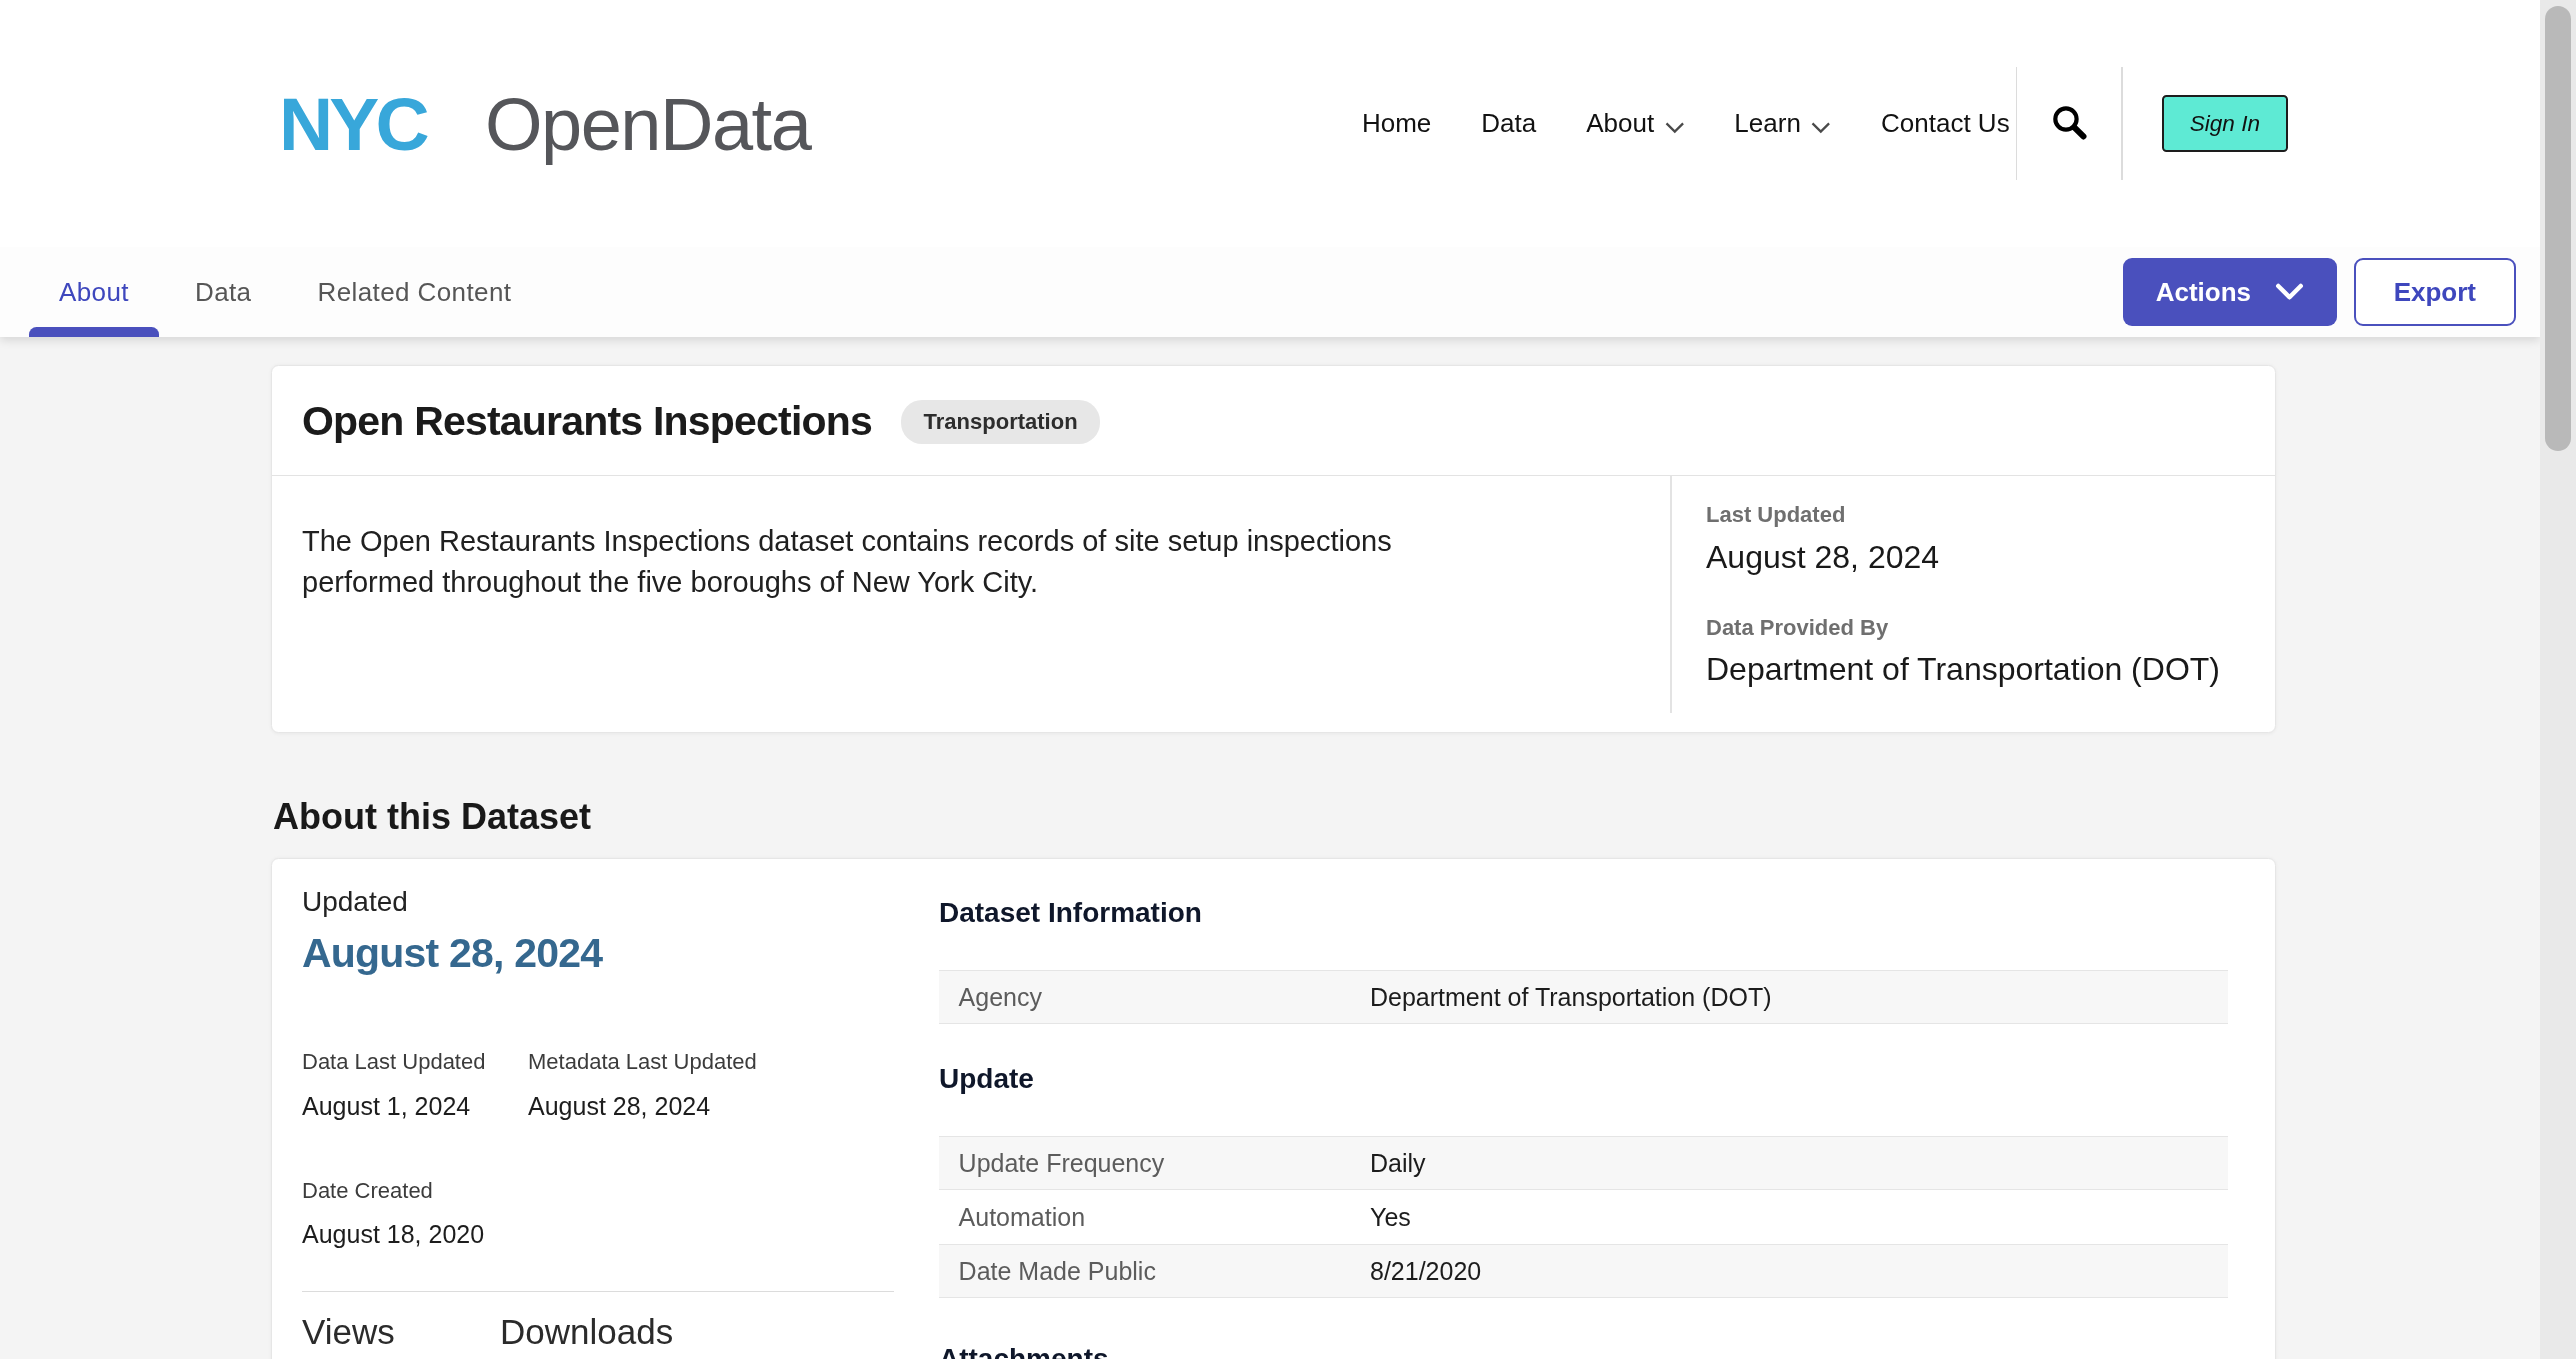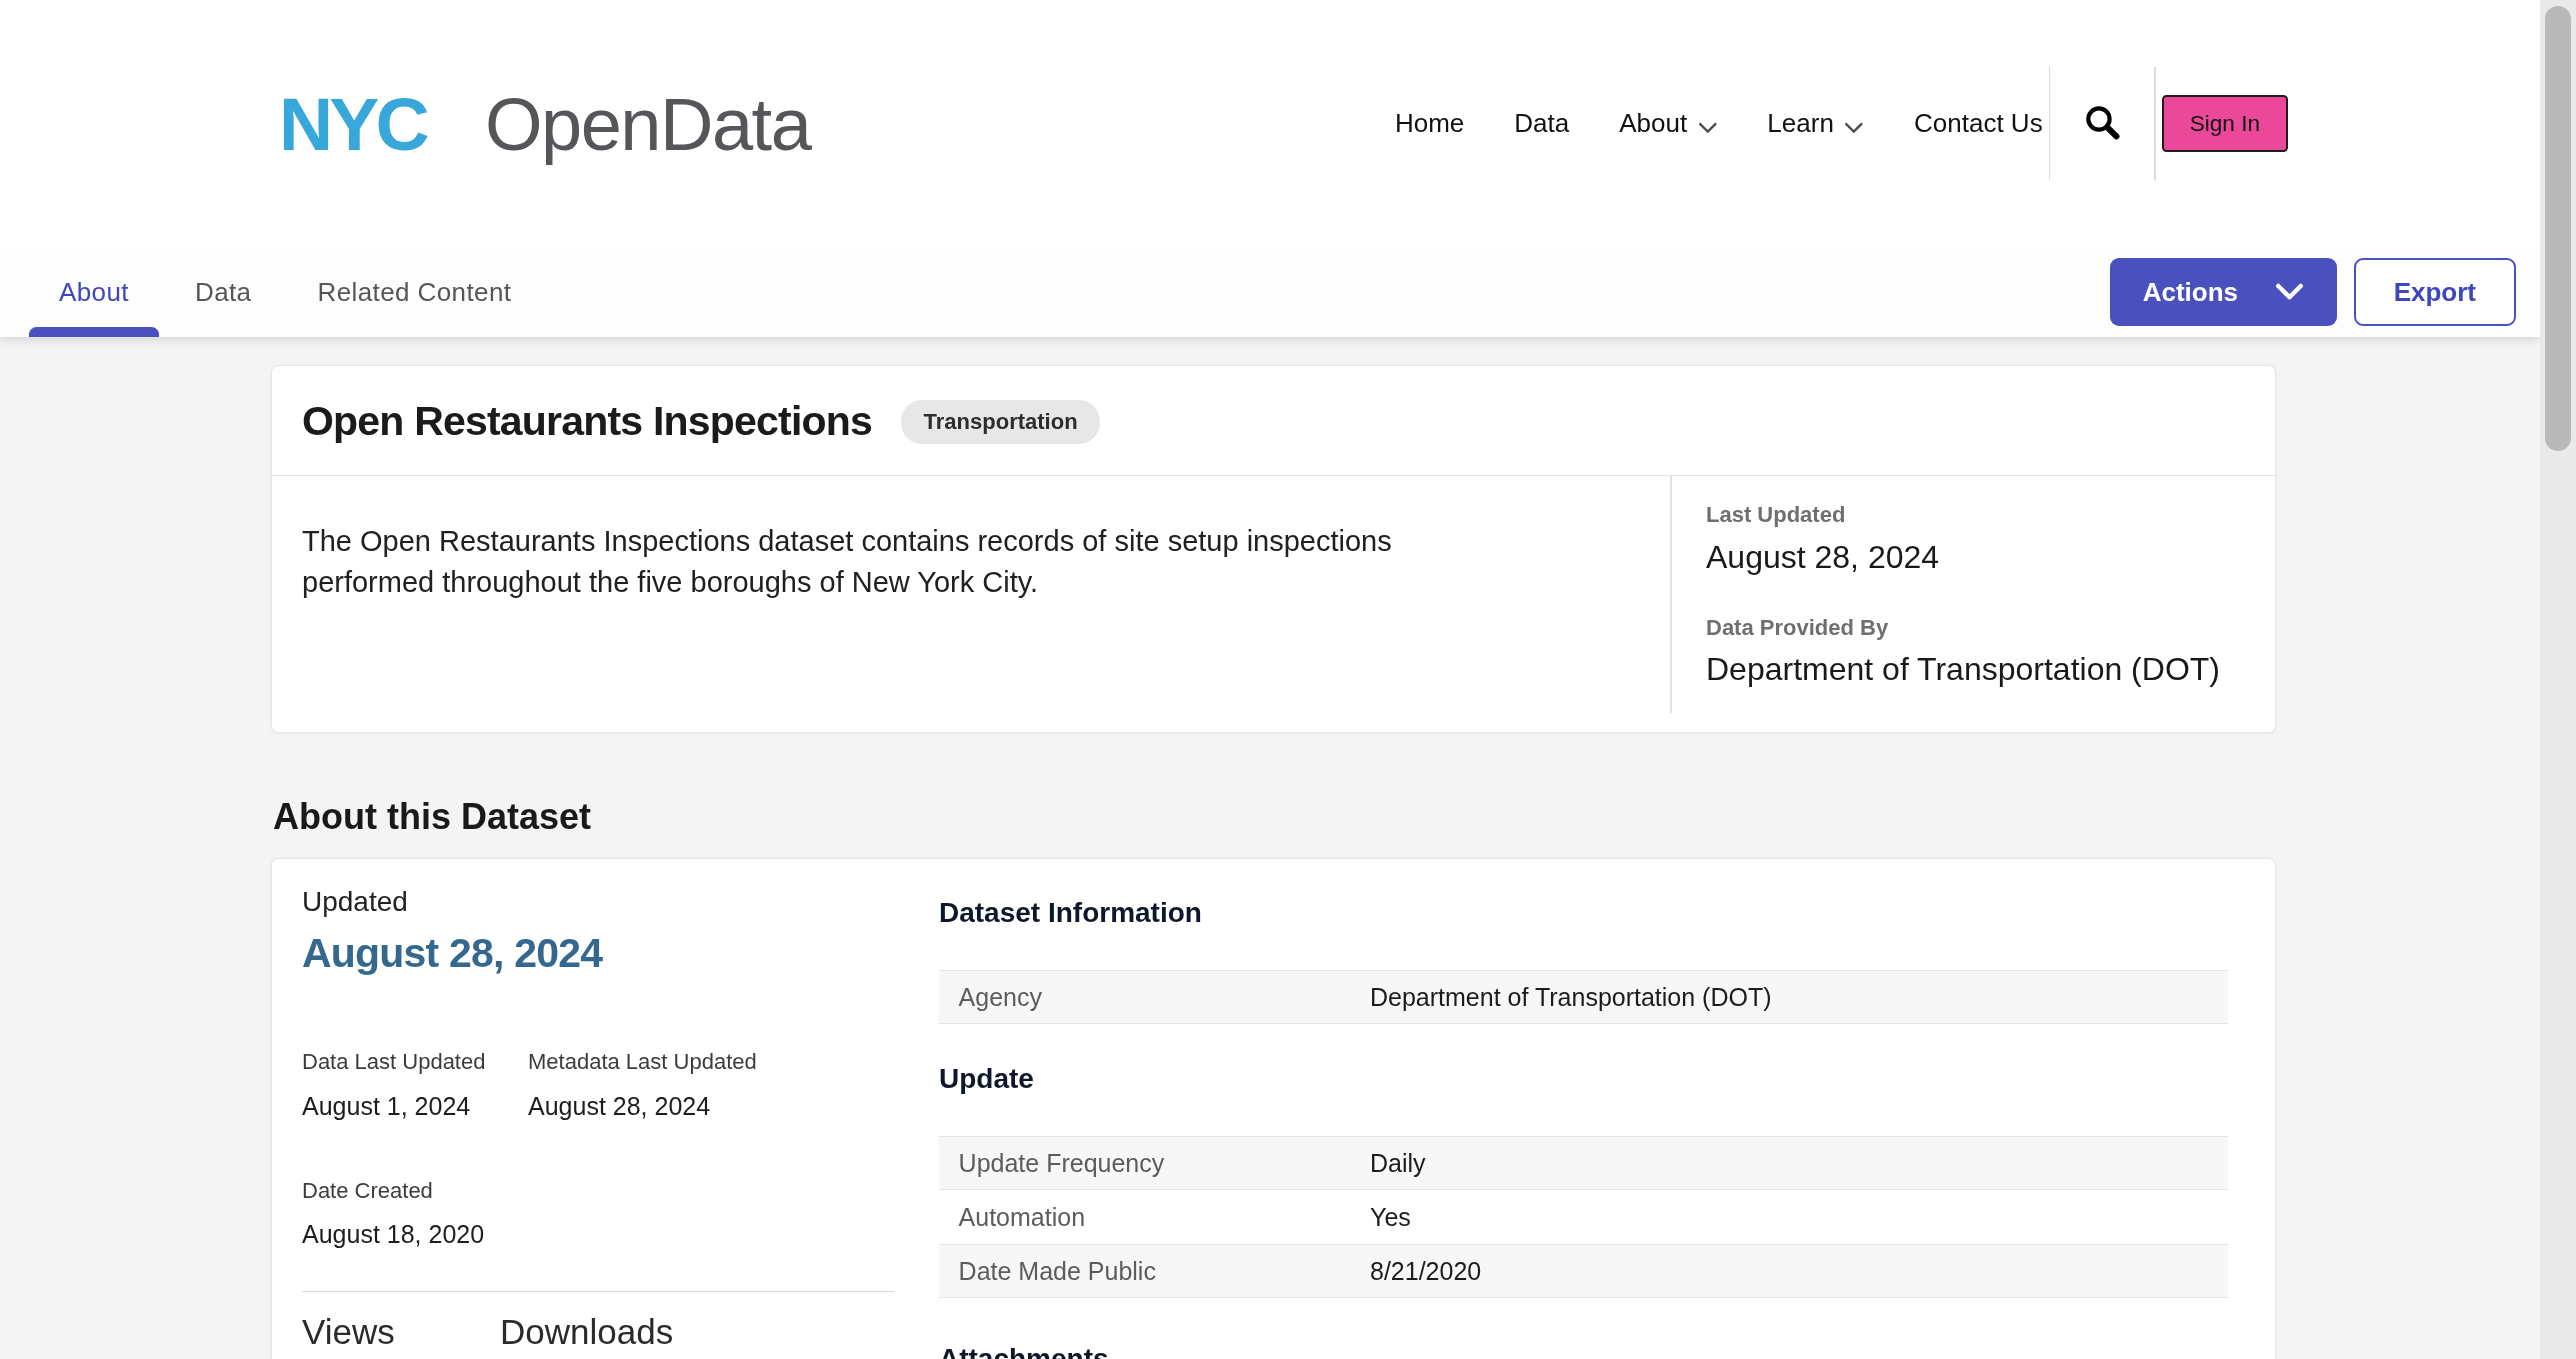--- a/index.html
+++ b/index.html
@@ -33,24 +33,24 @@
   }
   .nav-link:last-of-type { margin-right: 0; }
   .chev { display: block; margin-top: 4.5px; }
 
   .vdiv { width: 1.5px; height: 113px; background: #dcdcdc; margin: 0 6px; }
   .search-btn {
     background: none; border: none; padding: 0;
     margin: 0 27px; cursor: pointer; display: flex; align-items: center;
   }
   .signin {
-    margin-right: 252px;
-    background: #ec4899; border: 2.3px solid #1d1d1d; border-radius: 4.5px;
+    margin-left: 33px; margin-right: 252px;
+    background: #5eead4; border: 2.3px solid #1d1d1d; border-radius: 4.5px;
     font-family: inherit; font-size: 22.6px; color: #111;
-    padding: 13.6px 26px; cursor: pointer; white-space: nowrap;
+    padding: 13.6px 26px; cursor: pointer; white-space: nowrap; font-style: italic;
   }
 
   
   .tabbar {
     position: absolute; left: 0; top: 247px;
     width: 2540px; height: 90px;
     background: #fdfdfd;
     box-shadow: 0 3.8px 9px rgba(0,0,0,0.12);
     display: flex; align-items: stretch;
     z-index: 2;
@@ -65,21 +65,21 @@
   .tab-underline {
     position: absolute; left: 0; right: 0; bottom: 0; height: 9.8px;
     background: #4a50bd; border-radius: 7.5px 7.5px 0 0;
   }
   .bar-buttons { margin-left: auto; margin-right: 24px; display: flex; align-items: center; gap: 16.6px; }
   .actions-btn {
     height: 68px; padding: 0 33px;
     background: #4a50bd; color: #fff;
     border: none; border-radius: 9px;
     font-family: inherit; font-size: 26px; font-weight: 700;
-    display: flex; align-items: center; gap: 37px; cursor: pointer; text-align: center;
+    display: flex; align-items: center; gap: 24px; cursor: pointer; text-align: center;
   }
   .export-btn {
     height: 68px; padding: 0 38px;
     background: #fff; color: #3e47bd;
     border: 2.3px solid #4a50bd; border-radius: 9px;
     font-family: inherit; font-size: 26px; font-weight: 700; cursor: pointer;
   }
 
   
   .card {

